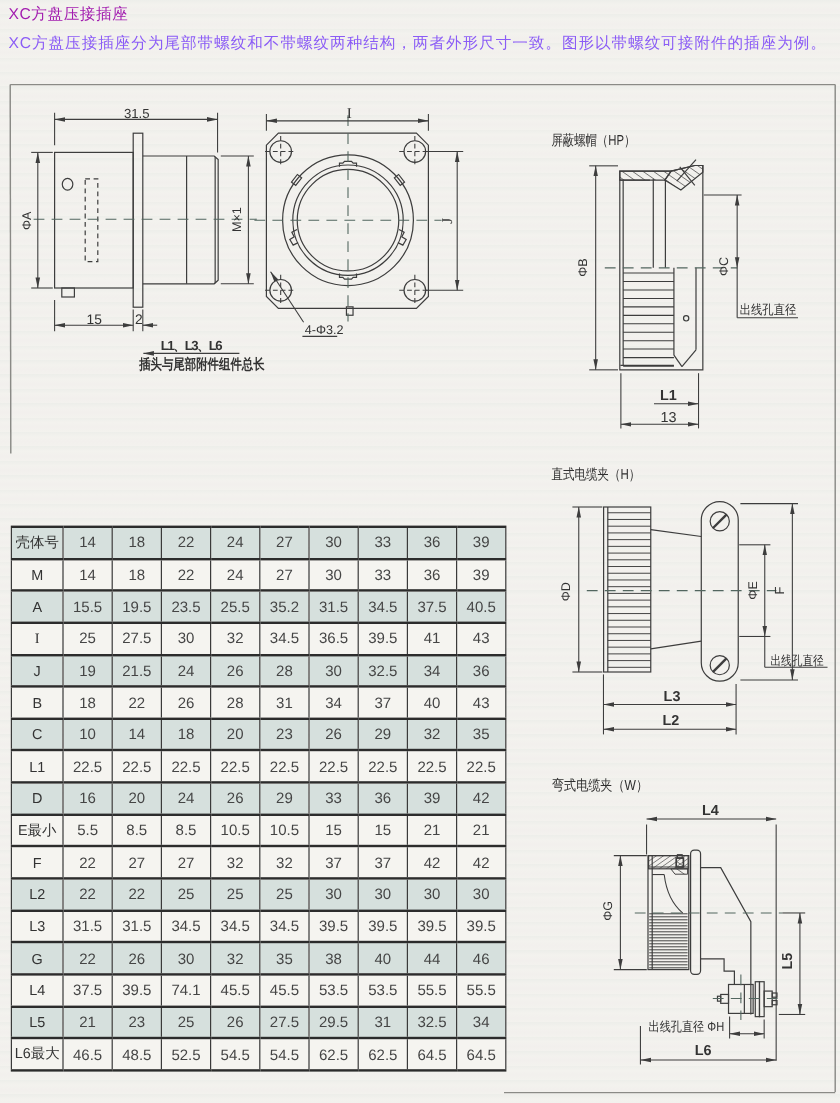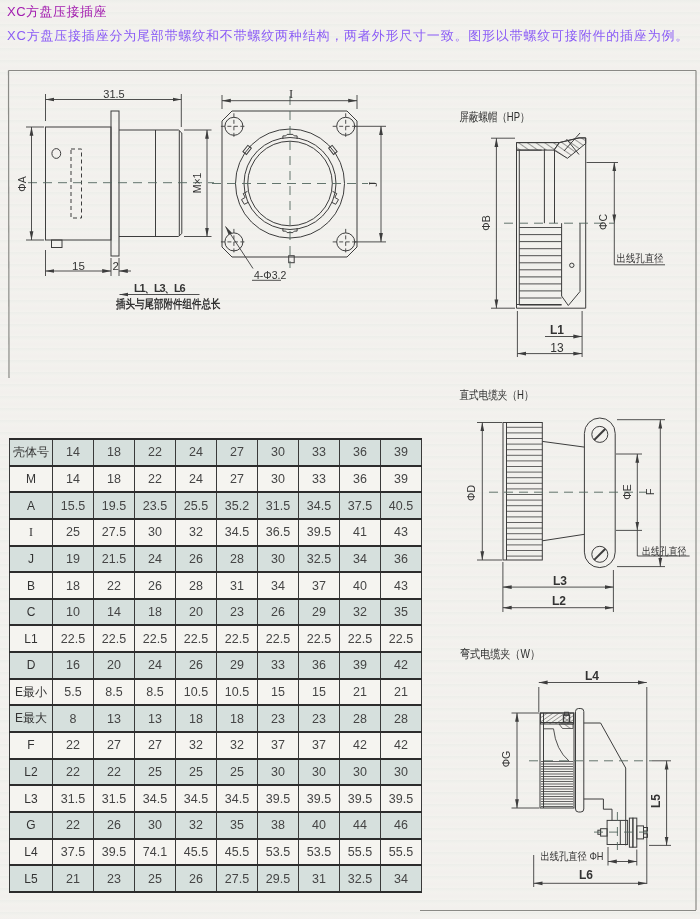--- a/index.html
+++ b/index.html
@@ -561,32 +561,20 @@
         <td>5.5</td>
         <td>8.5</td>
         <td>8.5</td>
         <td>10.5</td>
         <td>10.5</td>
         <td>15</td>
         <td>15</td>
         <td>21</td>
         <td>21</td>
       </tr>
-<tr class="s">
-        <td class="h">E最大</td>
-        <td>8</td>
-        <td>13</td>
-        <td>13</td>
-        <td>18</td>
-        <td>18</td>
-        <td>23</td>
-        <td>23</td>
-        <td>28</td>
-        <td>28</td>
-      </tr>
 <tr class="w">
         <td class="h">F</td>
         <td>22</td>
         <td>27</td>
         <td>27</td>
         <td>32</td>
         <td>32</td>
         <td>37</td>
         <td>37</td>
         <td>42</td>
@@ -645,14 +633,26 @@
         <td>21</td>
         <td>23</td>
         <td>25</td>
         <td>26</td>
         <td>27.5</td>
         <td>29.5</td>
         <td>31</td>
         <td>32.5</td>
         <td>34</td>
       </tr>
+<tr class="w">
+        <td class="h">L6最大</td>
+        <td>46.5</td>
+        <td>48.5</td>
+        <td>52.5</td>
+        <td>54.5</td>
+        <td>54.5</td>
+        <td>62.5</td>
+        <td>62.5</td>
+        <td>64.5</td>
+        <td>64.5</td>
+      </tr>
 </tbody>
   </table>
 
 </body></html>

